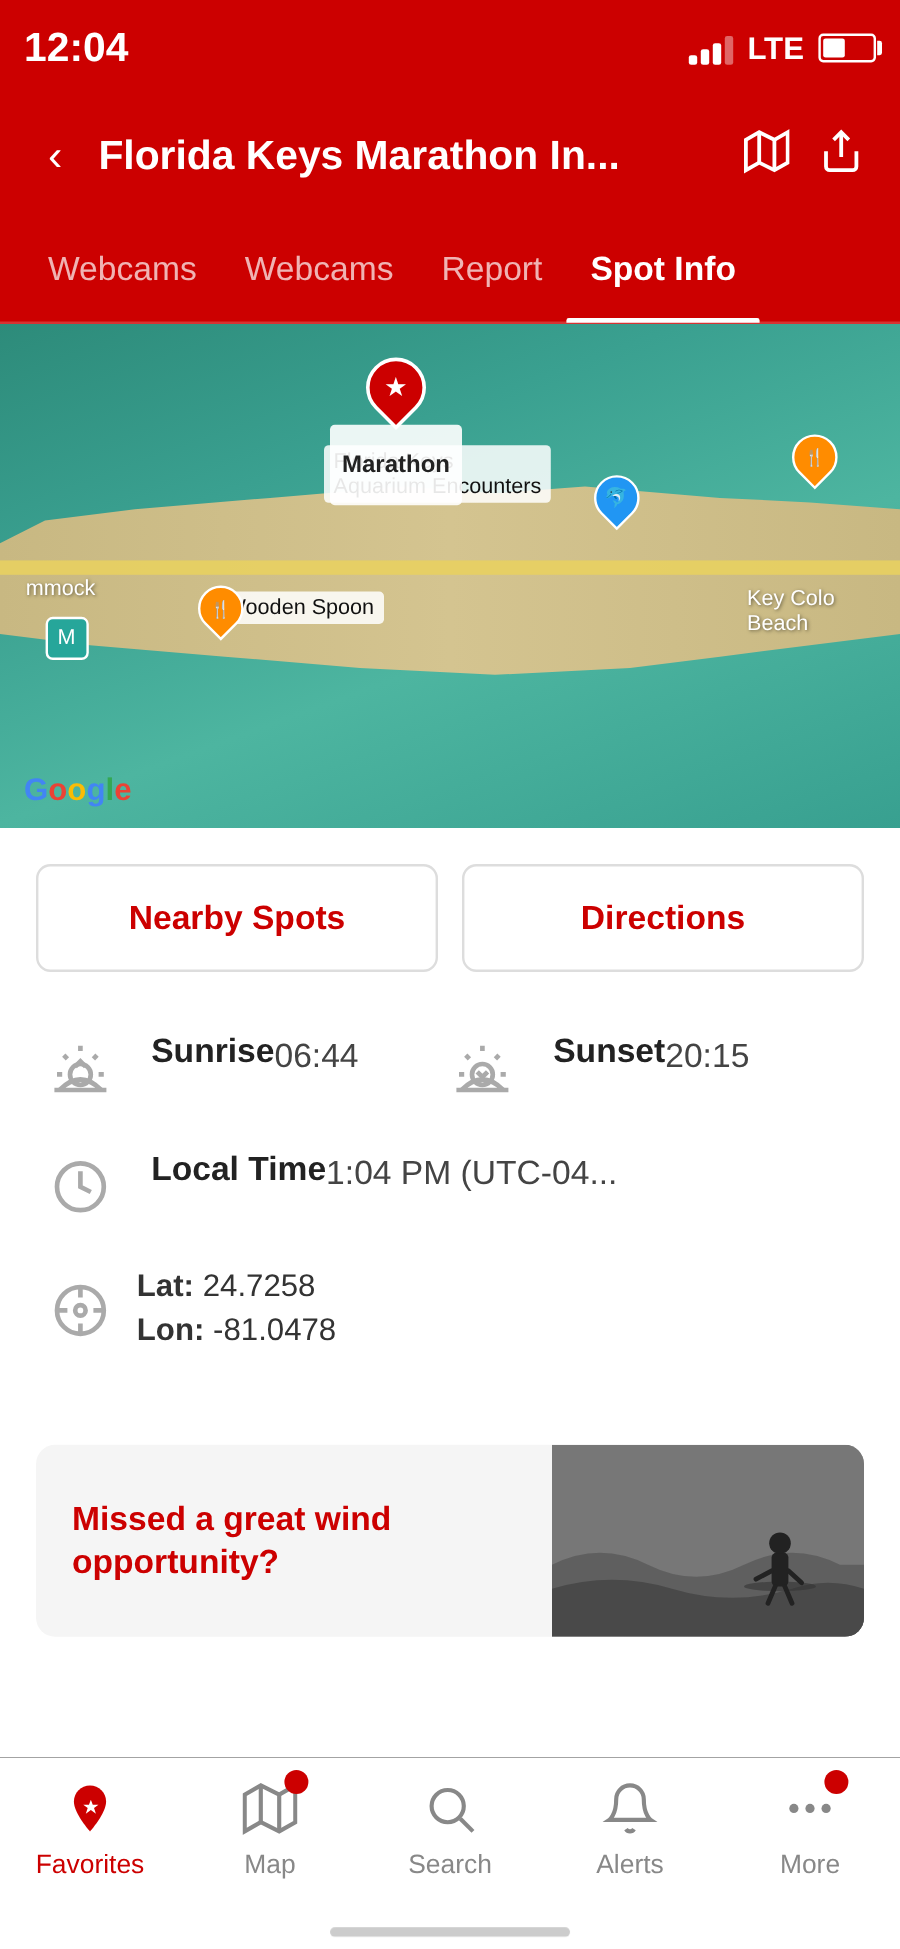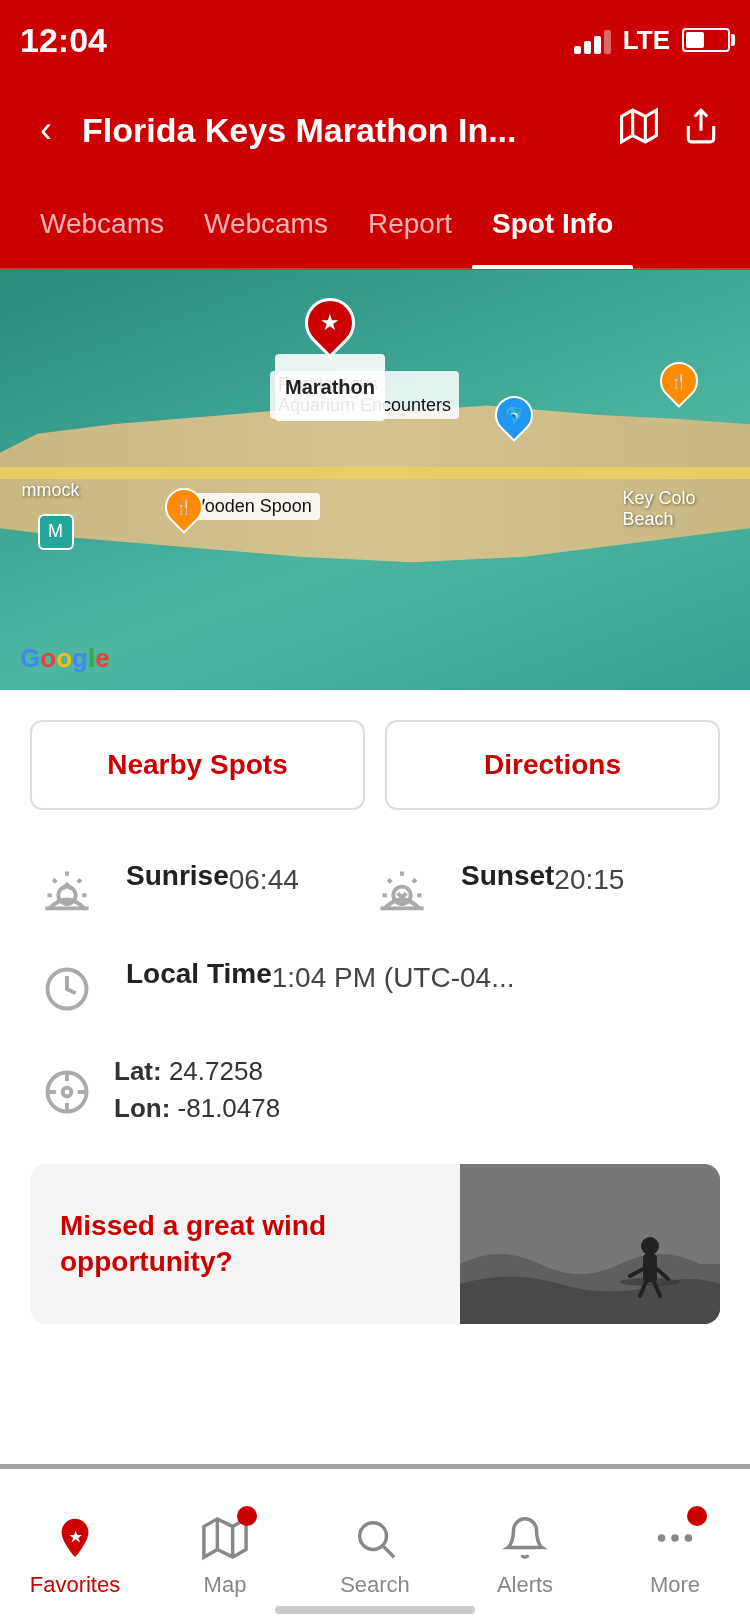--- a/index.html
+++ b/index.html
@@ -402,20 +402,21 @@
     }
     .info-value {
       font-size: 28px;
       color: #444;
       margin-top: 4px;
     }
     .coords-section {
       display: flex;
       align-items: center;
       gap: 20px;
+      margin-bottom: 40px;
     }
     .coords-text {
       display: flex;
       flex-direction: column;
       gap: 6px;
     }
     .coord-line {
       font-size: 26px;
       color: #333;
     }
@@ -455,23 +456,23 @@
     }
 
     
     .bottom-nav {
       position: fixed;
       bottom: 0;
       left: 0;
       width: 750px;
       height: 160px;
       background: #fff;
-      border-top: 5px solid #a3a3a3;
-      display: flex;
-      align-items: center;
+      border-top: 1px solid #a3a3a3;
+      display: flex;
+      align-items: flex-start;
     }
     .nav-item {
       flex: 1;
       display: flex;
       flex-direction: column;
       align-items: center;
       gap: 6px;
       cursor: pointer;
       padding-top: 14px;
     }

